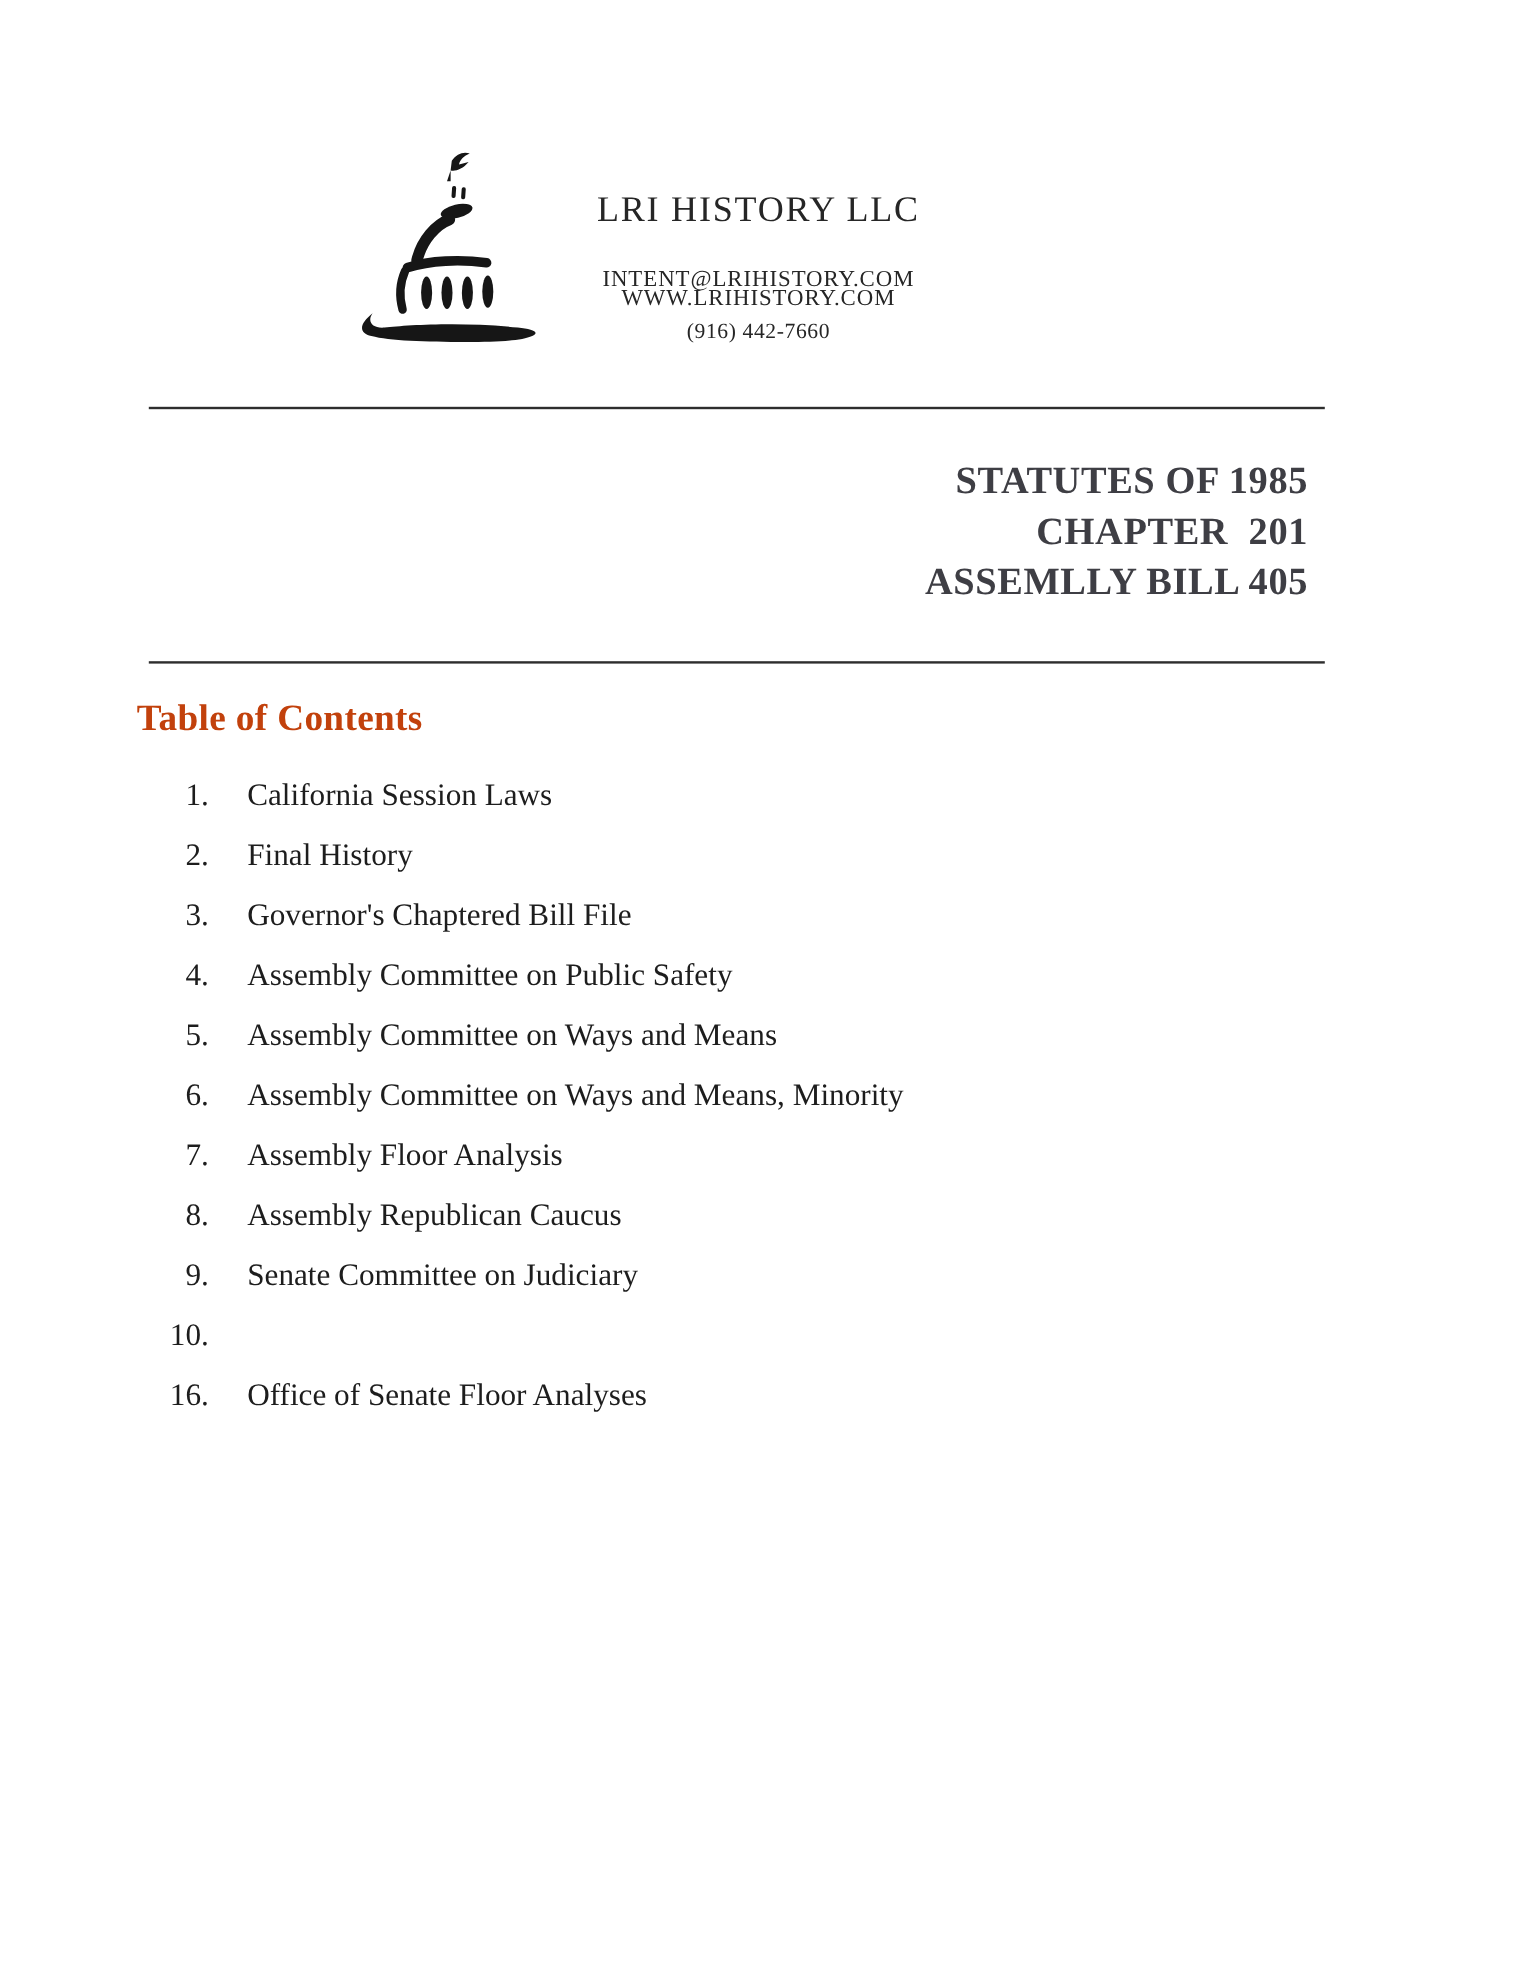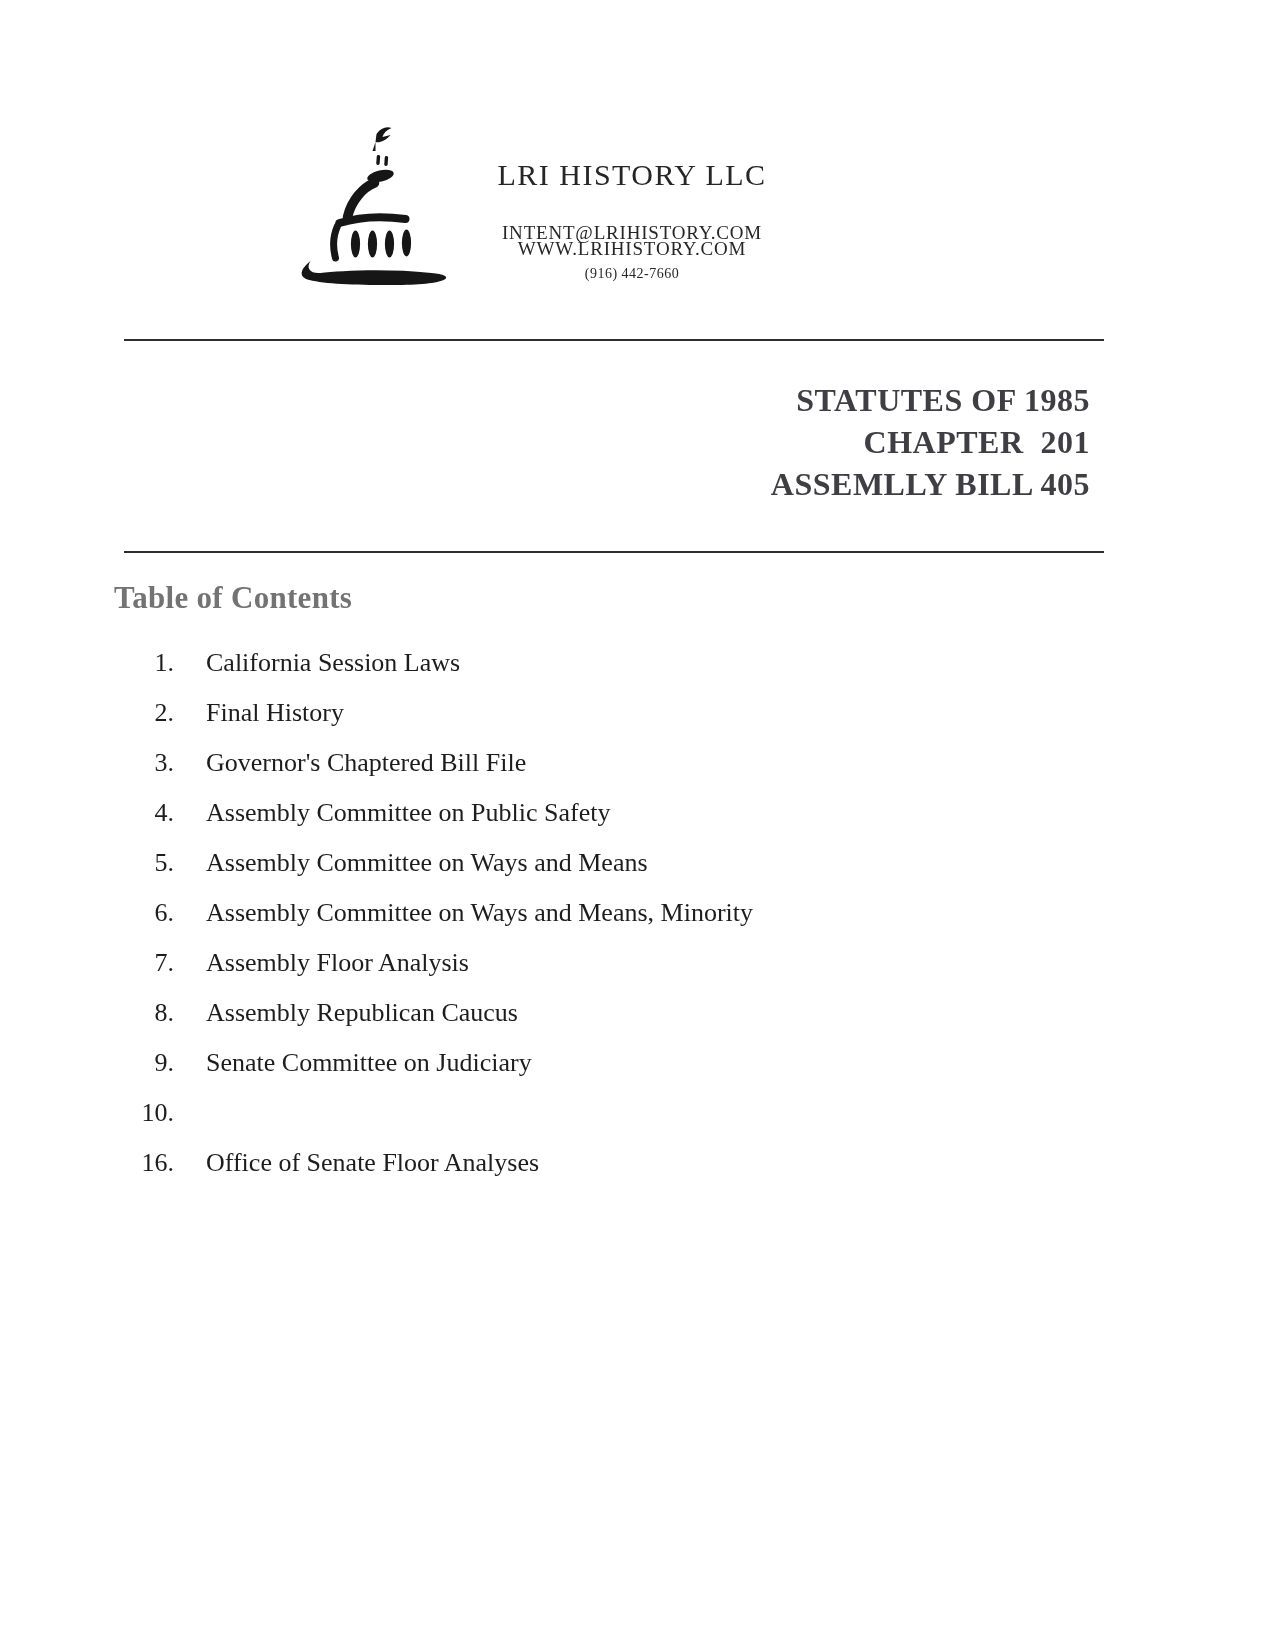--- a/index.html
+++ b/index.html
@@ -18,21 +18,21 @@
     position: absolute;
     left: 290px;
     top: 122px;
     width: 170px;
     height: 165px;
   }
   .hdr-line { position: absolute; width: 420px; left: 422px; text-align: center; color: #262626; }
   .company   { top: 158px; font-size: 30px; letter-spacing: 1.5px; }
   .email     { top: 210px; font-size: 19px; letter-spacing: 0.8px; margin-top: 12px; }
   .website   { top: 238px; font-size: 19px; letter-spacing: 0.8px; }
-  .phone     { top: 266px; font-size: 14px; letter-spacing: 0.5px; }
+  .phone     { top: 266px; font-size: 18px; letter-spacing: 0.5px; }
 
   
   .rule {
     position: absolute;
     left: 124px;
     width: 980px;
     height: 2px;
     background: #2e2e2e;
   }
   .rule1 { top: 339px; }
@@ -53,21 +53,21 @@
   .statutes div { white-space: pre; }
 
   
   .toc-heading {
     position: absolute;
     left: 114px;
     top: 580px;
     margin: 0;
     font-size: 31px;
     font-weight: bold;
-    color: #737373;
+    color: #c2410c;
     letter-spacing: 0.3px;
   }
   .toc-list {
     position: absolute;
     left: 124px;
     top: 646px;
   }
   .toc-row {
     display: flex;
     height: 50px;

